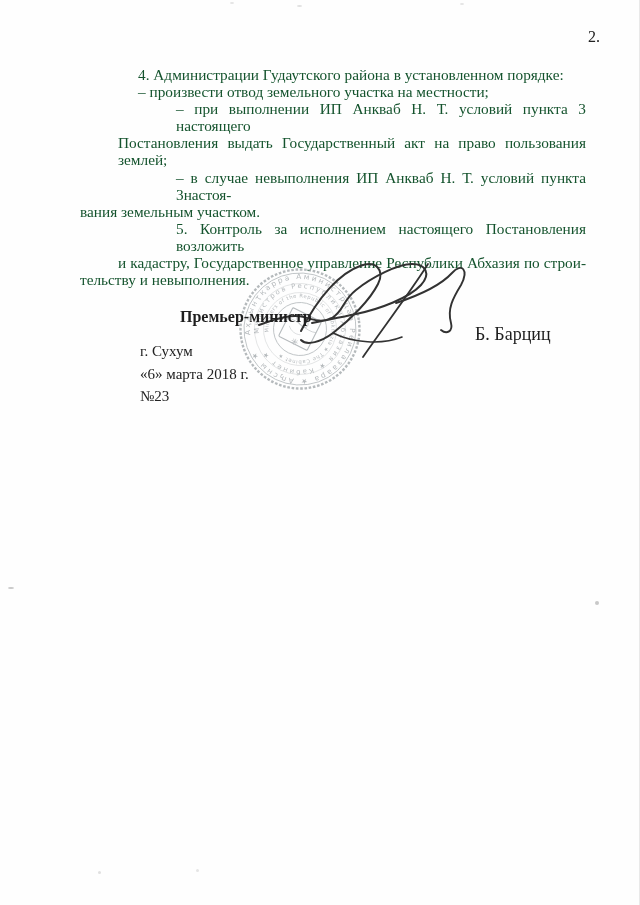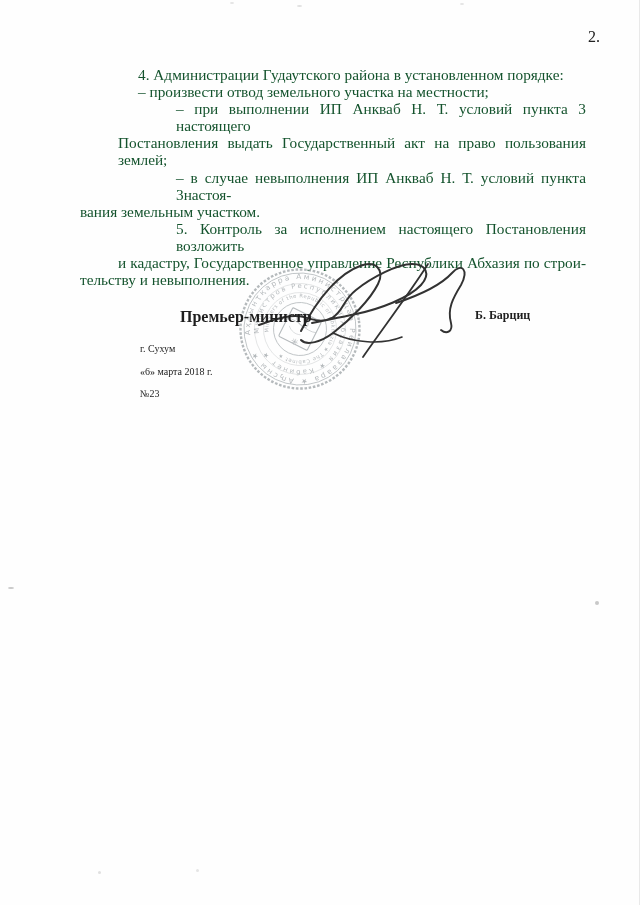--- a/index.html
+++ b/index.html
@@ -17,22 +17,22 @@
   }
   .body-text {
     position: absolute; top: 66px; left: 80px; width: 506px;
     font-size: 15.3px; line-height: 17.1px; color: #14532d;
   }
   .line { white-space: nowrap; }
   .line.ind { padding-left: 58px; }
   .line.jst { white-space: normal; text-align: justify; text-align-last: justify; margin-left: 38px; }
   .sig-row { position: absolute; top: 308px; left: 140px; width: 406px; height: 20px; }
   .sig-title { position: absolute; left: 0; top: 0; font-weight: bold; font-size: 16px; white-space: nowrap; margin-left: 40px; }
-  .sig-name  { position: absolute; left: 335px; top: 0; font-weight: bold; font-size: 12px; white-space: nowrap; }
-  .footer { position: absolute; top: 343px; left: 140px; font-size: 10px; color: #222; }
+  .sig-name  { position: absolute; left: 335px; top: 16px; font-weight: normal; font-size: 18px; white-space: nowrap; }
+  .footer { position: absolute; top: 343px; left: 140px; font-size: 15px; color: #222; }
   .footer div { height: 22.5px; white-space: nowrap; }
   .stamp-svg { position: absolute; left: 237px; top: 266px; width: 126px; height: 126px; }
   .signature-svg { position: absolute; left: 240px; top: 250px; width: 240px; height: 115px; }
   .speck { position: absolute; background: #9a9a9a; border-radius: 50%; opacity: 0.55; }
   .edge-line { position: absolute; right: 0; top: 0; width: 1px; height: 100%; background: #e9e9e9; }
 </style>
 </head>
 <body>
 
 <div class="page">

